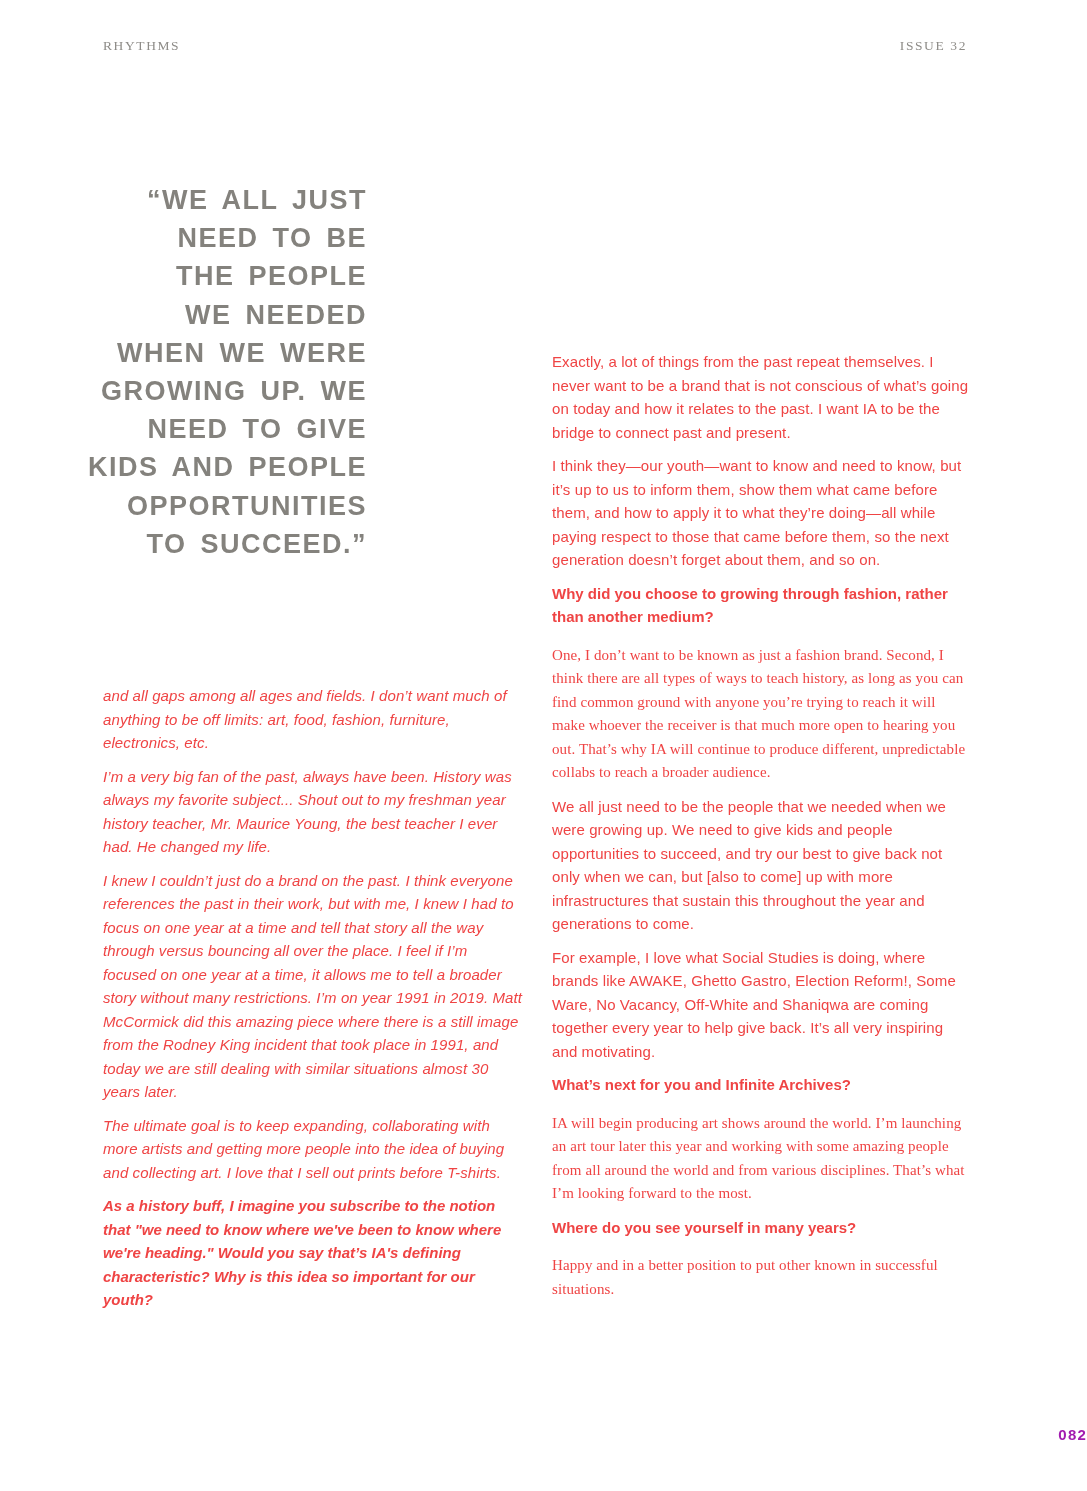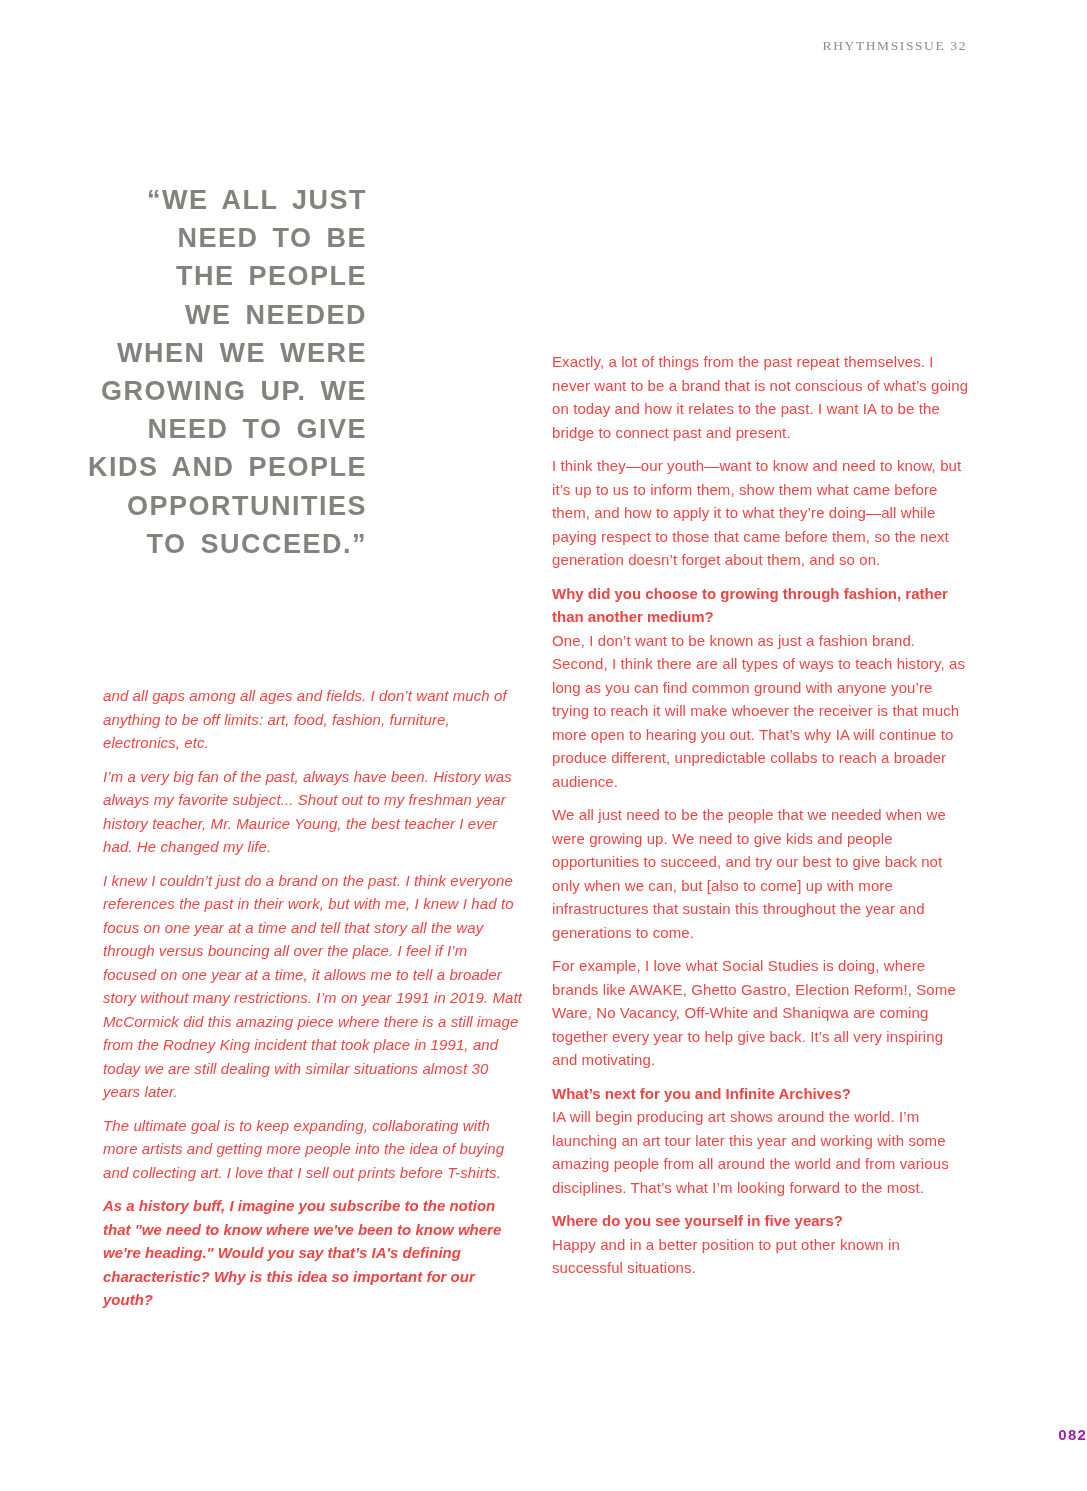--- a/index.html
+++ b/index.html
@@ -14,21 +14,21 @@
     background: #ffffff;
     overflow: hidden;
     font-family: "Liberation Sans", sans-serif;
   }
   .page-header {
     position: absolute;
     top: 38px;
     left: 103px;
     right: 120px;
     display: flex;
-    justify-content: flex-end;
+    justify-content: space-between;
     font-family: "Liberation Serif", serif;
     font-size: 13.5px;
     letter-spacing: 1.6px;
     color: #8e8c88;
   }
   .pull-quote {
     position: absolute;
     top: 181px;
     right: 720px;      
     width: 460px;
@@ -48,21 +48,21 @@
     width: 420px;
     font-size: 15px;
     line-height: 23.5px;
     letter-spacing: 0.1px;
     color: #ef4444;
   }
   .col-left  { left: 103px; top: 684px; font-style: italic; }
   .col-right { left: 552px; top: 350px; }
   .para { margin: 0; }
   .para + .para { margin-top: 10px; }
-  .para.attached { margin-top: 0; }
+  .para.attached { margin-top: 15px; font-family: Liberation Serif, serif; }
   .para.bold { font-weight: bold; letter-spacing: 0; }
   .page-footer {
     position: absolute;
     top: 1426px;
     left: 0;
     width: 100%;
     text-align: right;
     font-size: 15px;
     font-weight: bold;
     letter-spacing: 1.2px;
@@ -102,21 +102,21 @@
 
   <div class="col col-right">
     <p class="para">Exactly, a lot of things from the past repeat themselves. I never want to be a brand that is not conscious of what’s going on today and how it relates to the past. I want IA to be the bridge to connect past and present.</p>
     <p class="para">I think they—our youth—want to know and need to know, but it’s up to us to inform them, show them what came before them, and how to apply it to what they’re doing—all while paying respect to those that came before them, so the next generation doesn’t forget about them, and so on.</p>
     <p class="para bold">Why did you choose to growing through fashion, rather than another medium?</p>
     <p class="para attached">One, I don’t want to be known as just a fashion brand. Second, I think there are all types of ways to teach history, as long as you can find common ground with anyone you’re trying to reach it will make whoever the receiver is that much more open to hearing you out. That’s why IA will continue to produce different, unpredictable collabs to reach a broader audience.</p>
     <p class="para">We all just need to be the people that we needed when we were growing up. We need to give kids and people opportunities to succeed, and try our best to give back not only when we can, but [also to come] up with more infrastructures that sustain this throughout the year and generations to come.</p>
     <p class="para">For example, I love what Social Studies is doing, where brands like AWAKE, Ghetto Gastro, Election Reform!, Some Ware, No Vacancy, Off-White and Shaniqwa are coming together every year to help give back. It’s all very inspiring and motivating.</p>
     <p class="para bold">What’s next for you and Infinite Archives?</p>
     <p class="para attached">IA will begin producing art shows around the world. I’m launching an art tour later this year and working with some amazing people from all around the world and from various disciplines. That’s what I’m looking forward to the most.</p>
-    <p class="para bold">Where do you see yourself in five years?</p>
+    <p class="para bold">Where do you see yourself in many years?</p>
     <p class="para attached">Happy and in a better position to put other known in successful situations.</p>
   </div>
 
   <footer class="page-footer">
     <span>082</span>
   </footer>
 
 </div>
 
 </body></html>

